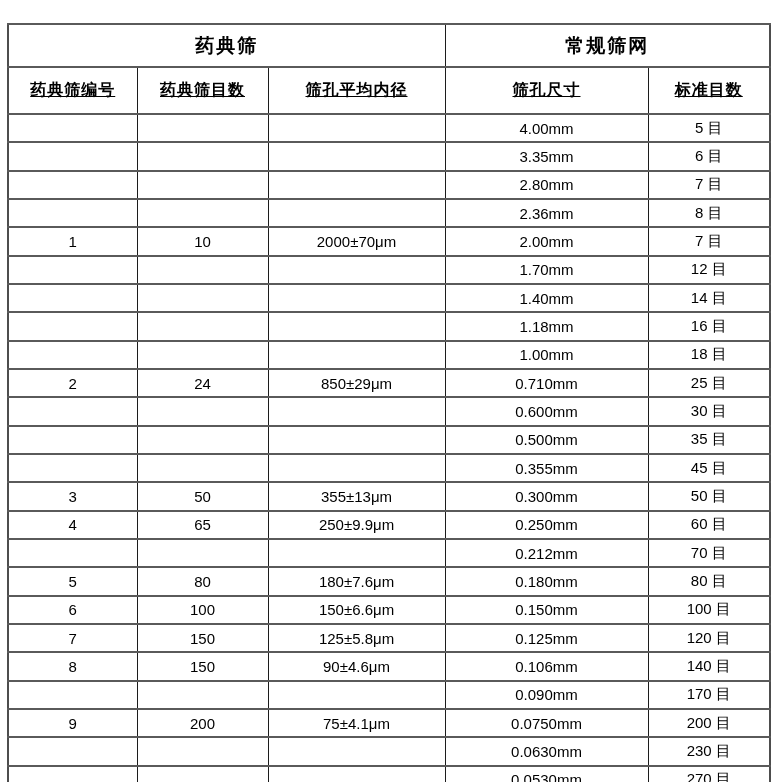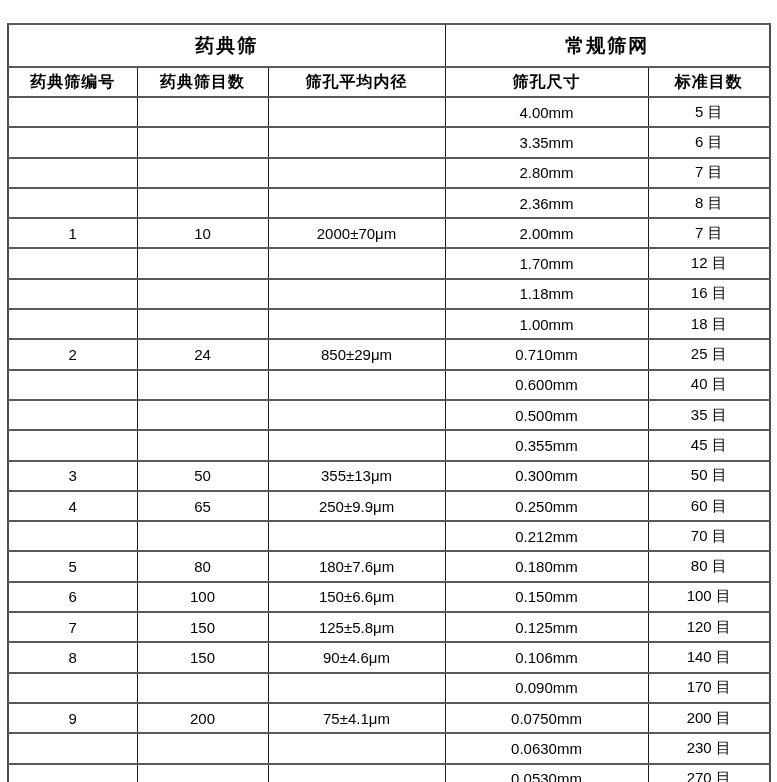--- a/index.html
+++ b/index.html
@@ -41,21 +41,22 @@
   }
   tr.group-header-row {
     height: 43px;
   }
   tr.group-header-row th {
     font-size: 19px;
     font-weight: bold;
     letter-spacing: 2px;
   }
   tr.column-header-row {
-    height: 30px;
+    height: 47px;
+    text-decoration: underline;
   }
   tr.column-header-row th {
     font-size: 16px;
     font-weight: bold;
     letter-spacing: 1px;
   }
   tbody td {
     font-size: 15px;
     font-weight: normal;
     height: 25px;
@@ -126,20 +127,27 @@
           <td></td>
           <td></td>
           <td></td>
           <td>1.70mm</td>
           <td>12 目</td>
         </tr>
         <tr>
           <td></td>
           <td></td>
           <td></td>
+          <td>1.40mm</td>
+          <td>14 目</td>
+        </tr>
+        <tr>
+          <td></td>
+          <td></td>
+          <td></td>
           <td>1.18mm</td>
           <td>16 目</td>
         </tr>
         <tr>
           <td></td>
           <td></td>
           <td></td>
           <td>1.00mm</td>
           <td>18 目</td>
         </tr>
@@ -148,21 +156,21 @@
           <td>24</td>
           <td>850±29μm</td>
           <td>0.710mm</td>
           <td>25 目</td>
         </tr>
         <tr>
           <td></td>
           <td></td>
           <td></td>
           <td>0.600mm</td>
-          <td>40 目</td>
+          <td>30 目</td>
         </tr>
         <tr>
           <td></td>
           <td></td>
           <td></td>
           <td>0.500mm</td>
           <td>35 目</td>
         </tr>
         <tr>
           <td></td>

